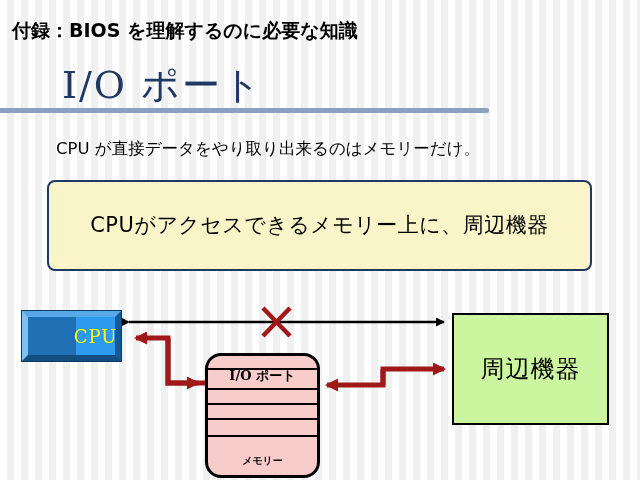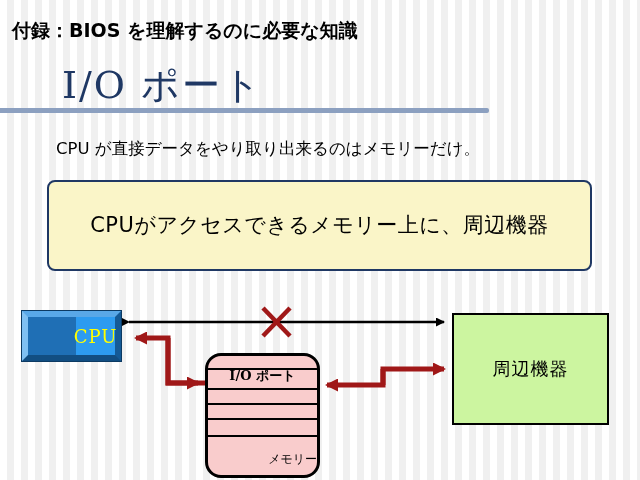--- a/index.html
+++ b/index.html
@@ -166,43 +166,43 @@
     font-size: 13px;
     font-weight: bold;
     color: #000000;
     white-space: nowrap;
   }
   #memory-label {
     position: absolute;
     left: 0;
     bottom: 7px;
     width: 100%;
-    text-align: right;
-    font-size: 12px;
-    font-weight: normal;
+    text-align: center;
+    font-size: 10px;
+    font-weight: bold;
     color: #000000;
     white-space: nowrap;
   }
 
   
   #peripheral-box {
     position: absolute;
     left: 452px;
     top: 313px;
     width: 157px;
     height: 112px;
     background: #CCF5A0;
     border: 2px solid #000000;
     box-sizing: border-box;
     display: flex;
     align-items: center;
     justify-content: center;
   }
   #peripheral-label {
-    font-size: 18px;
+    font-size: 24px;
     color: #000000;
     letter-spacing: 1px;
     white-space: nowrap;
   }
 </style>
 </head>
 <body>
 
 <div id="slide">
 

